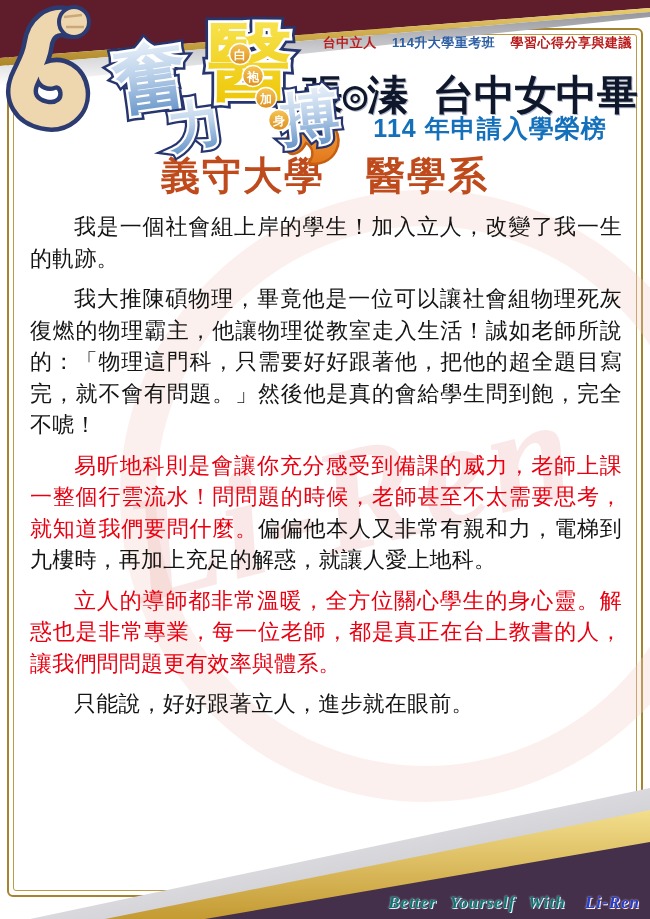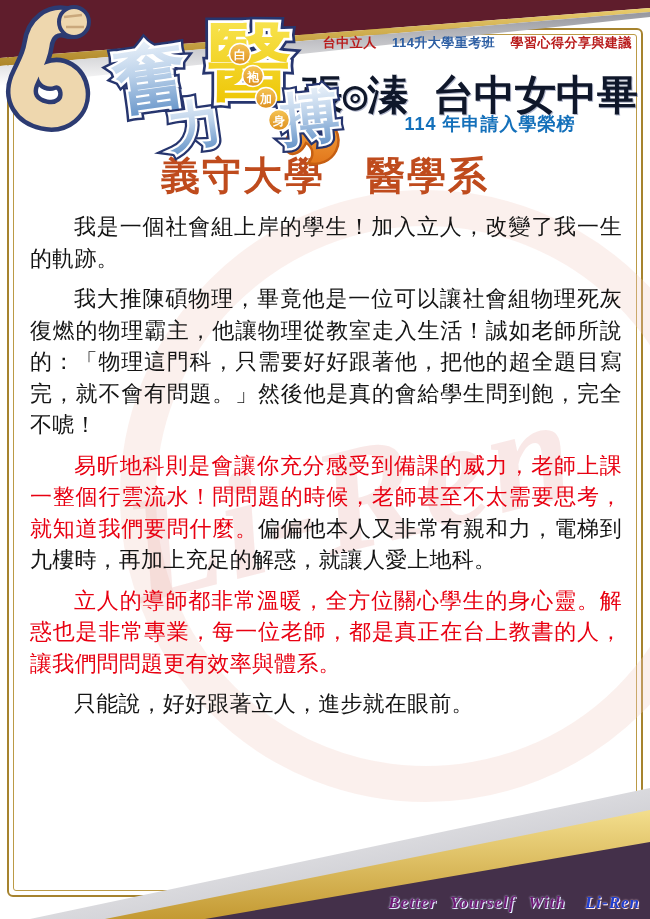--- a/index.html
+++ b/index.html
@@ -25,41 +25,41 @@
   
   .tagline{position:absolute;top:34px;right:18px;z-index:32;font-size:13px;font-weight:bold;
            letter-spacing:0.5px;white-space:nowrap;}
   .tagline span{margin-left:11px;}
   .tag-red{color:#b91c1c;} .tag-blue{color:#2e5fa3;margin-top:28px;}
 
   .student-name{position:absolute;top:68px;right:12px;z-index:32;white-space:nowrap;
          font-family:Liberation Mono, monospace;font-weight:900;
          font-size:41px;color:#0f172a;text-shadow:1px 1px 0 rgba(31,45,107,0.35);}
   .subtitle{position:absolute;top:112px;left:335px;width:310px;z-index:32;text-align:center;
-         font-weight:900;font-size:18px;color:#1470ba;letter-spacing:1px;white-space:nowrap;}
+         font-weight:900;font-size:25px;color:#1470ba;letter-spacing:1px;white-space:nowrap;}
   .admission-title{position:absolute;top:149px;left:20px;right:20px;z-index:32;text-align:center;
          font-family:"Liberation Serif","DejaVu Serif",serif;font-weight:900;
          font-size:39px;color:#bf4b1d;letter-spacing:2px;white-space:nowrap;}
 
   
   .content{position:absolute;left:30px;right:28px;top:211px;z-index:20;text-align:justify;}
   .content p{margin:0 0 9px 0;text-indent:2em;font-size:22px;line-height:31.5px;color:#141414;
              letter-spacing:0.2px;font-weight:500;}
   .seg-black{color:#141414;} .seg-red{color:#e80011;}
 
   
   .logo{position:absolute;left:0;top:5px;width:350px;height:170px;z-index:40;}
   .logo text{font-family:"Liberation Sans","DejaVu Sans",sans-serif;font-weight:bold;}
 
   
   .bottom-bands{position:absolute;left:0;bottom:0;width:650px;height:145px;z-index:30;}
   .slogan{position:absolute;right:10px;bottom:6px;z-index:35;white-space:nowrap;
           font-family:"Liberation Serif","DejaVu Serif",serif;font-style:italic;font-weight:bold;
           font-size:17px;letter-spacing:1px;word-spacing:8px;}
-  .slogan-red{color:#701a75;text-shadow:0 0 2px #cfe3ff,1px 1px 0 #e9f2ff;}
+  .slogan-red{color:#0f766e;text-shadow:0 0 2px #cfe3ff,1px 1px 0 #e9f2ff;}
   .slogan-blue{color:#1f3fd0;text-shadow:0 0 2px #ffd4d8,1px 1px 0 #ffeef0;margin-left:6px;}
 </style>
 </head>
 <body>
 
 <div class="stage">
 
   <div class="frame"></div>
 
   <div class="watermark-circle"></div>

